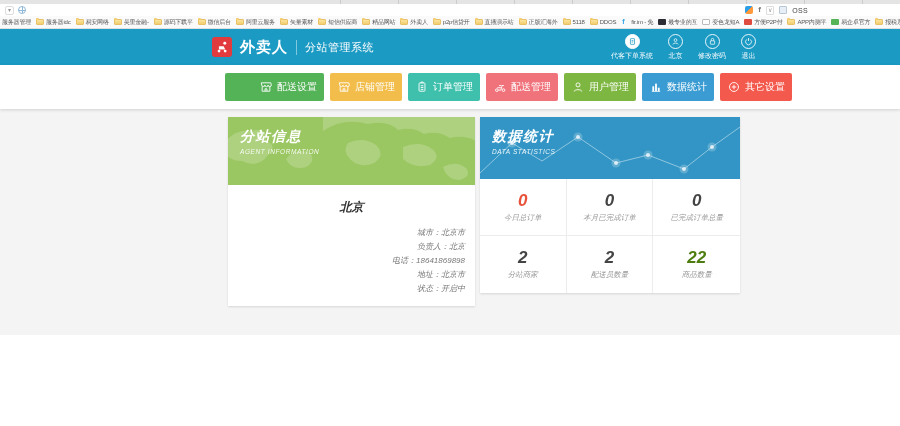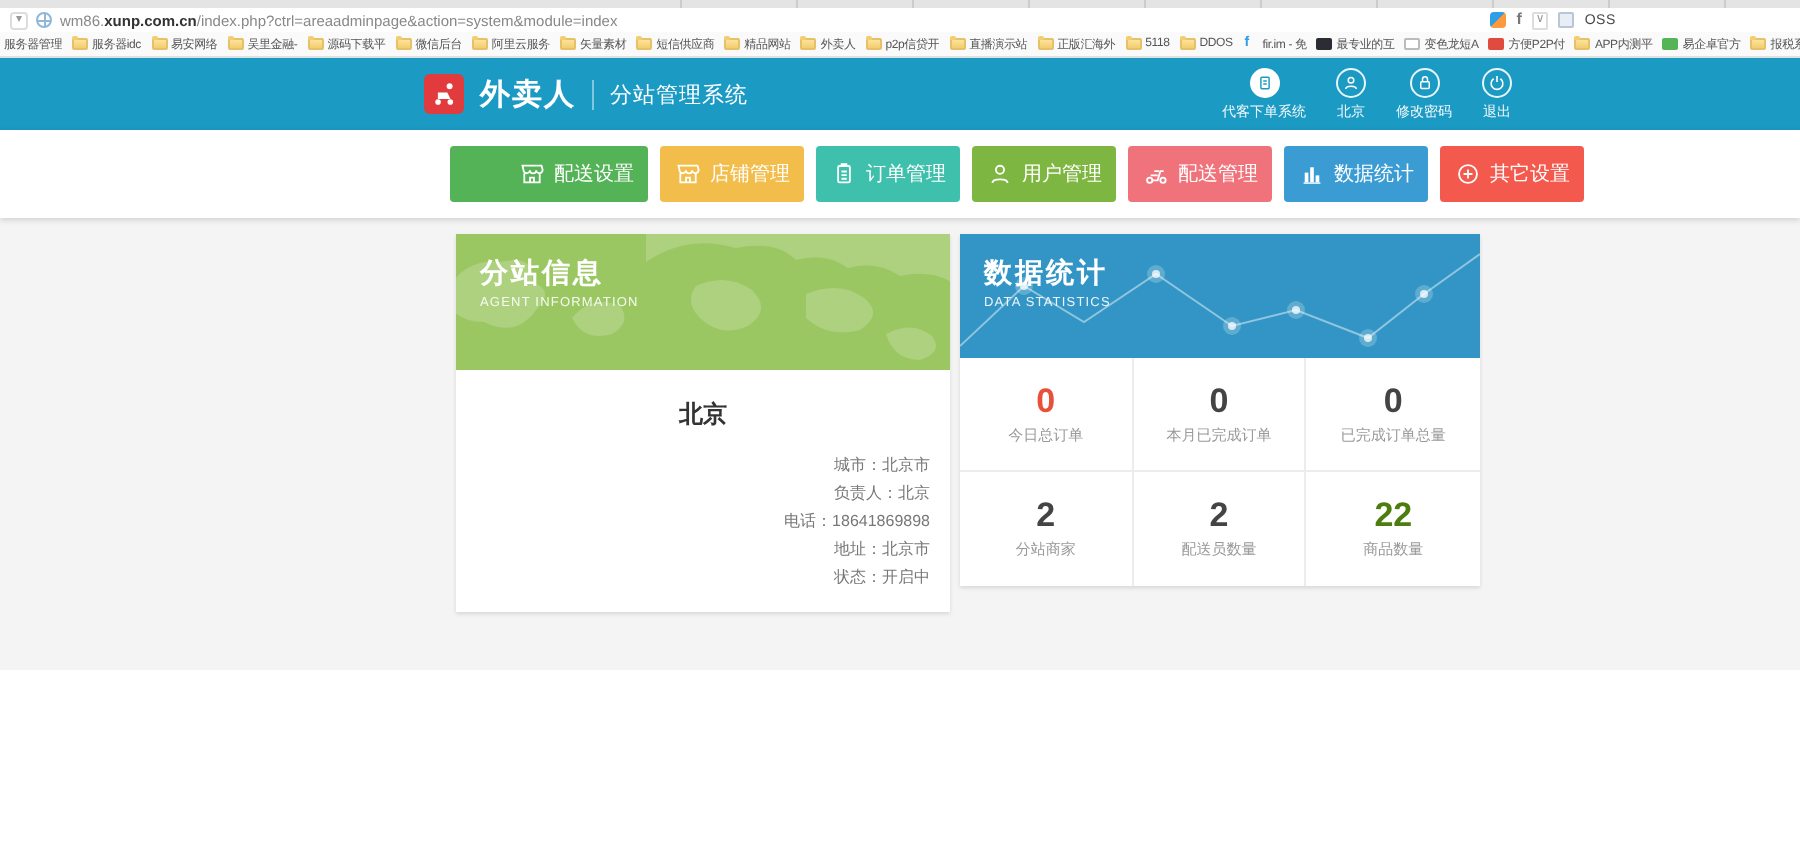--- a/index.html
+++ b/index.html
@@ -50,21 +50,21 @@
   .hm-icon.filled{ background:#fff; border-color:#fff; }
   .hm-label{ font-size:7px; color:rgba(255,255,255,0.95); white-space:nowrap; }
   
   .nav-bar{ height:44px; background:#fff; box-shadow:0 1px 3px rgba(0,0,0,0.15); position:relative; z-index:2; }
   .nav-inner{ position:absolute; left:225px; top:8px; display:flex; gap:6px; }
   .nav-btn{ height:28px; min-width:66px; border:none; border-radius:2px; color:#fff; font-size:10px;
     display:flex; align-items:center; justify-content:center; gap:4px; padding:0 7px; cursor:pointer;
     font-family:inherit; white-space:nowrap; }
   .nav-btn svg{ width:14px; height:14px; flex:none; }
   
-  .content{ height:226px; background:#f4f4f4; position:relative; }
+  .content{ height:226px; background:#f4f4f4; position:relative;font-style:italic; }
   .card{ position:absolute; top:8px; background:#fff; box-shadow:0 1px 2px rgba(0,0,0,0.12); }
   .agent-card{ left:228px; width:247px; }
   .stats-card{ left:480px; width:260px; }
   .card-header{ position:relative; overflow:hidden; color:#fff; }
   .agent-card .card-header{ height:68px; }
   .stats-card .card-header{ height:62px; }
   .card-header svg.bg{ position:absolute; left:0; top:0; width:100%; height:100%; }
   .ch-text{ position:absolute; left:12px; top:11px; }
   .ch-title{ font-size:14px; font-weight:bold; letter-spacing:1.5px; }
   .ch-sub{ font-size:6.5px; opacity:0.9; letter-spacing:0.6px; margin-top:2px; }
@@ -94,21 +94,20 @@
     <div class="sep" style="left:630px"></div>
     <div class="sep" style="left:688px"></div>
     <div class="sep" style="left:746px"></div>
     <div class="sep" style="left:804px"></div>
     <div class="sep" style="left:862px"></div>
   </div>
 
   <div class="urlrow">
     <span class="url-dd">▾</span>
     <span class="globe"></span>
-    <span class="url-text"><span>wm86.</span><span class="dom">xunp.com.cn</span><span>/index.php?ctrl=areaadminpage&amp;action=system&amp;module=index</span></span>
     <span class="ext">
       <span class="ext-sq ext-thunder"></span>
       <span class="ext-f">f</span>
       <span class="ext-dd">∨</span>
       <span class="ext-sq ext-shot"></span>
       <span class="ext-oss">OSS</span>
     </span>
   </div>
 
   <div class="bookmarks">
@@ -302,34 +301,34 @@
         <span>店铺管理</span>
       </button>
       <button class="nav-btn" style="background: rgb(62, 192, 172);">
         <svg viewBox="0 0 20 20" fill="none" stroke="#fff" stroke-width="1.3">
           <rect x="5.8" y="4.3" width="8.4" height="11.7" rx="1"></rect>
           <path d="M8.3 4.3V3h3.4v1.3"></path>
           <path d="M8.2 8.2h3.8M8.2 10.8h3.8M8.2 13.4h3.8"></path>
         </svg>
         <span>订单管理</span>
       </button>
-      <button class="nav-btn" style="background: rgb(125, 182, 64);">
-        <svg viewBox="0 0 20 20" fill="none" stroke="#fff" stroke-width="1.3">
-          <circle cx="10" cy="7" r="2.9"></circle>
-          <path d="M4.6 16.4c0-3.4 10.8-3.4 10.8 0"></path>
-        </svg>
-        <span>用户管理</span>
-      </button>
       <button class="nav-btn" style="background: rgb(240, 115, 124);">
         <svg viewBox="0 0 20 20" fill="none" stroke="#fff" stroke-width="1.3">
           <circle cx="5.5" cy="14.5" r="1.9"></circle>
           <circle cx="15" cy="14.5" r="1.9"></circle>
           <path d="M7.4 14.5h3.8l1.9-6.6h2.4M8.8 7.9h3.3M11.2 11h-5"></path>
         </svg>
         <span>配送管理</span>
+      </button>
+      <button class="nav-btn" style="background: rgb(125, 182, 64);">
+        <svg viewBox="0 0 20 20" fill="none" stroke="#fff" stroke-width="1.3">
+          <circle cx="10" cy="7" r="2.9"></circle>
+          <path d="M4.6 16.4c0-3.4 10.8-3.4 10.8 0"></path>
+        </svg>
+        <span>用户管理</span>
       </button>
       <button class="nav-btn" style="background: rgb(58, 156, 211);">
         <svg viewBox="0 0 20 20" fill="#fff" stroke="none">
           <rect x="4.8" y="9" width="2.6" height="7"></rect>
           <rect x="8.7" y="5.2" width="2.6" height="10.8"></rect>
           <rect x="12.6" y="11" width="2.6" height="5"></rect>
           <rect x="4" y="16" width="12" height="1"></rect>
         </svg>
         <span>数据统计</span>
       </button>

